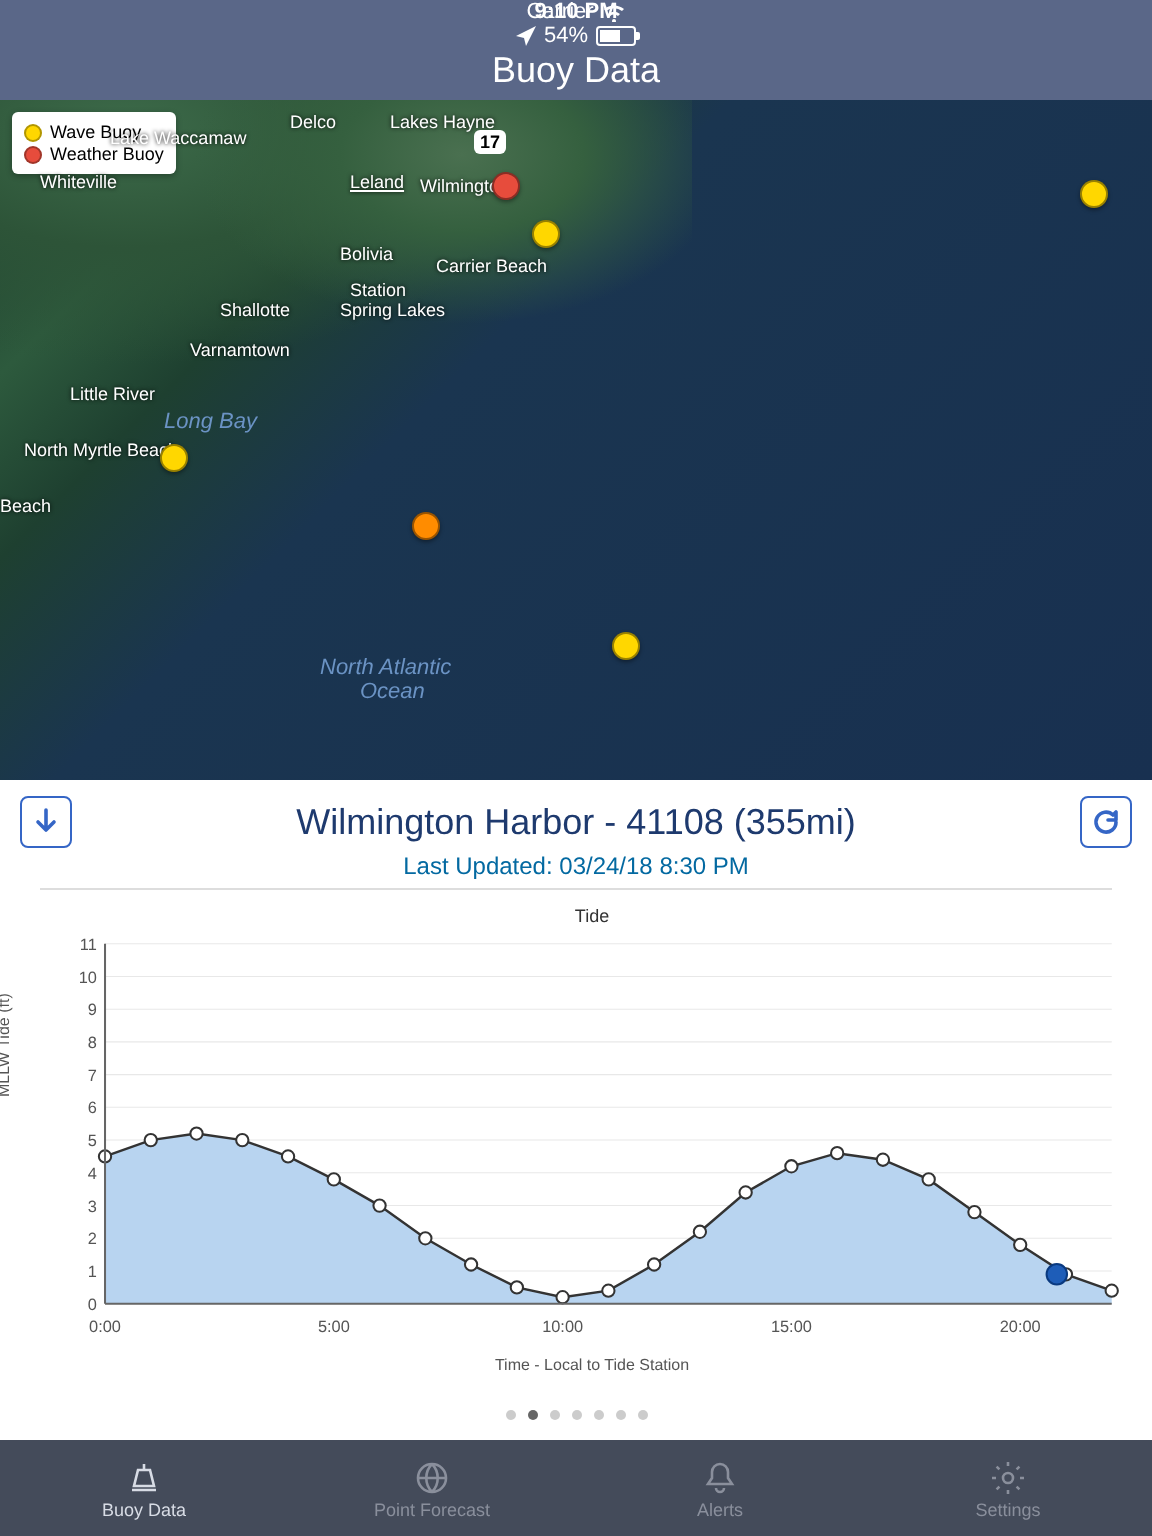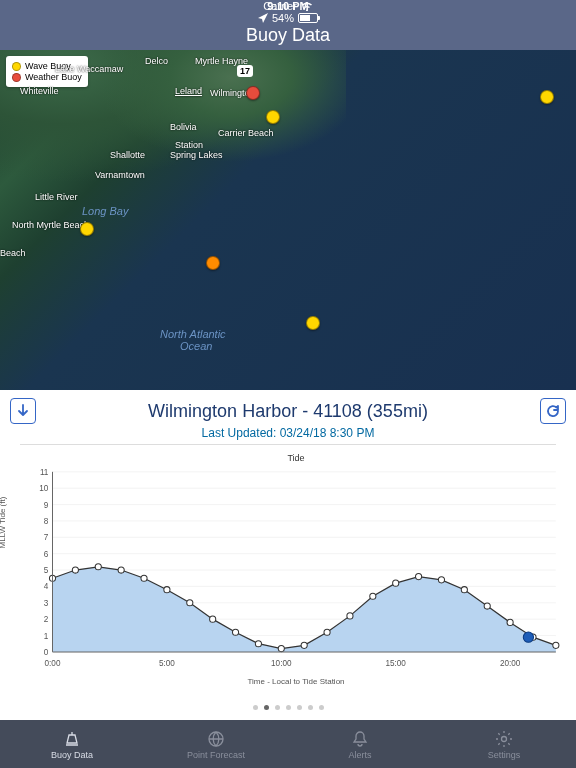--- a/index.html
+++ b/index.html
@@ -89,21 +89,21 @@
     <div class="legend-row">
         <span class="dot dot-red"></span>
         <span>Weather Buoy</span>
       </div>
   </div>
   <span class="ocean-label" style="top:155px;left:82px;">Long Bay</span>
   <span class="ocean-label" style="top:278px;left:160px;">North Atlantic</span>
   <span class="ocean-label" style="top:290px;left:180px;">Ocean</span>
   <span class="city-label" style="top:38px;left:210px;">Wilmington</span>
   <span class="city-label" style="top:36px;left:175px;text-decoration:underline;">Leland</span>
-  <span class="city-label" style="top:6px;left:195px;">Myrtle Hayne</span>
+  <span class="city-label" style="top:6px;left:195px;">Lakes Hayne</span>
   <span class="city-label" style="top:6px;left:145px;">Delco</span>
   <span class="city-label" style="top:14px;left:55px;">Lake Waccamaw</span>
   <span class="city-label" style="top:36px;left:20px;text-align:center;">Whiteville</span>
   <span class="city-label" style="top:72px;left:170px;">Bolivia</span>
   <span class="city-label" style="top:100px;left:110px;">Shallotte</span>
   <span class="city-label" style="top:120px;left:95px;">Varnamtown</span>
   <span class="city-label" style="top:142px;left:35px;">Little River</span>
   <span class="city-label" style="top:170px;left:12px;">North Myrtle Beach</span>
   <span class="city-label" style="top:78px;left:218px;">Carrier Beach</span>
   <span class="city-label" style="top:90px;left:175px;">Station</span>

